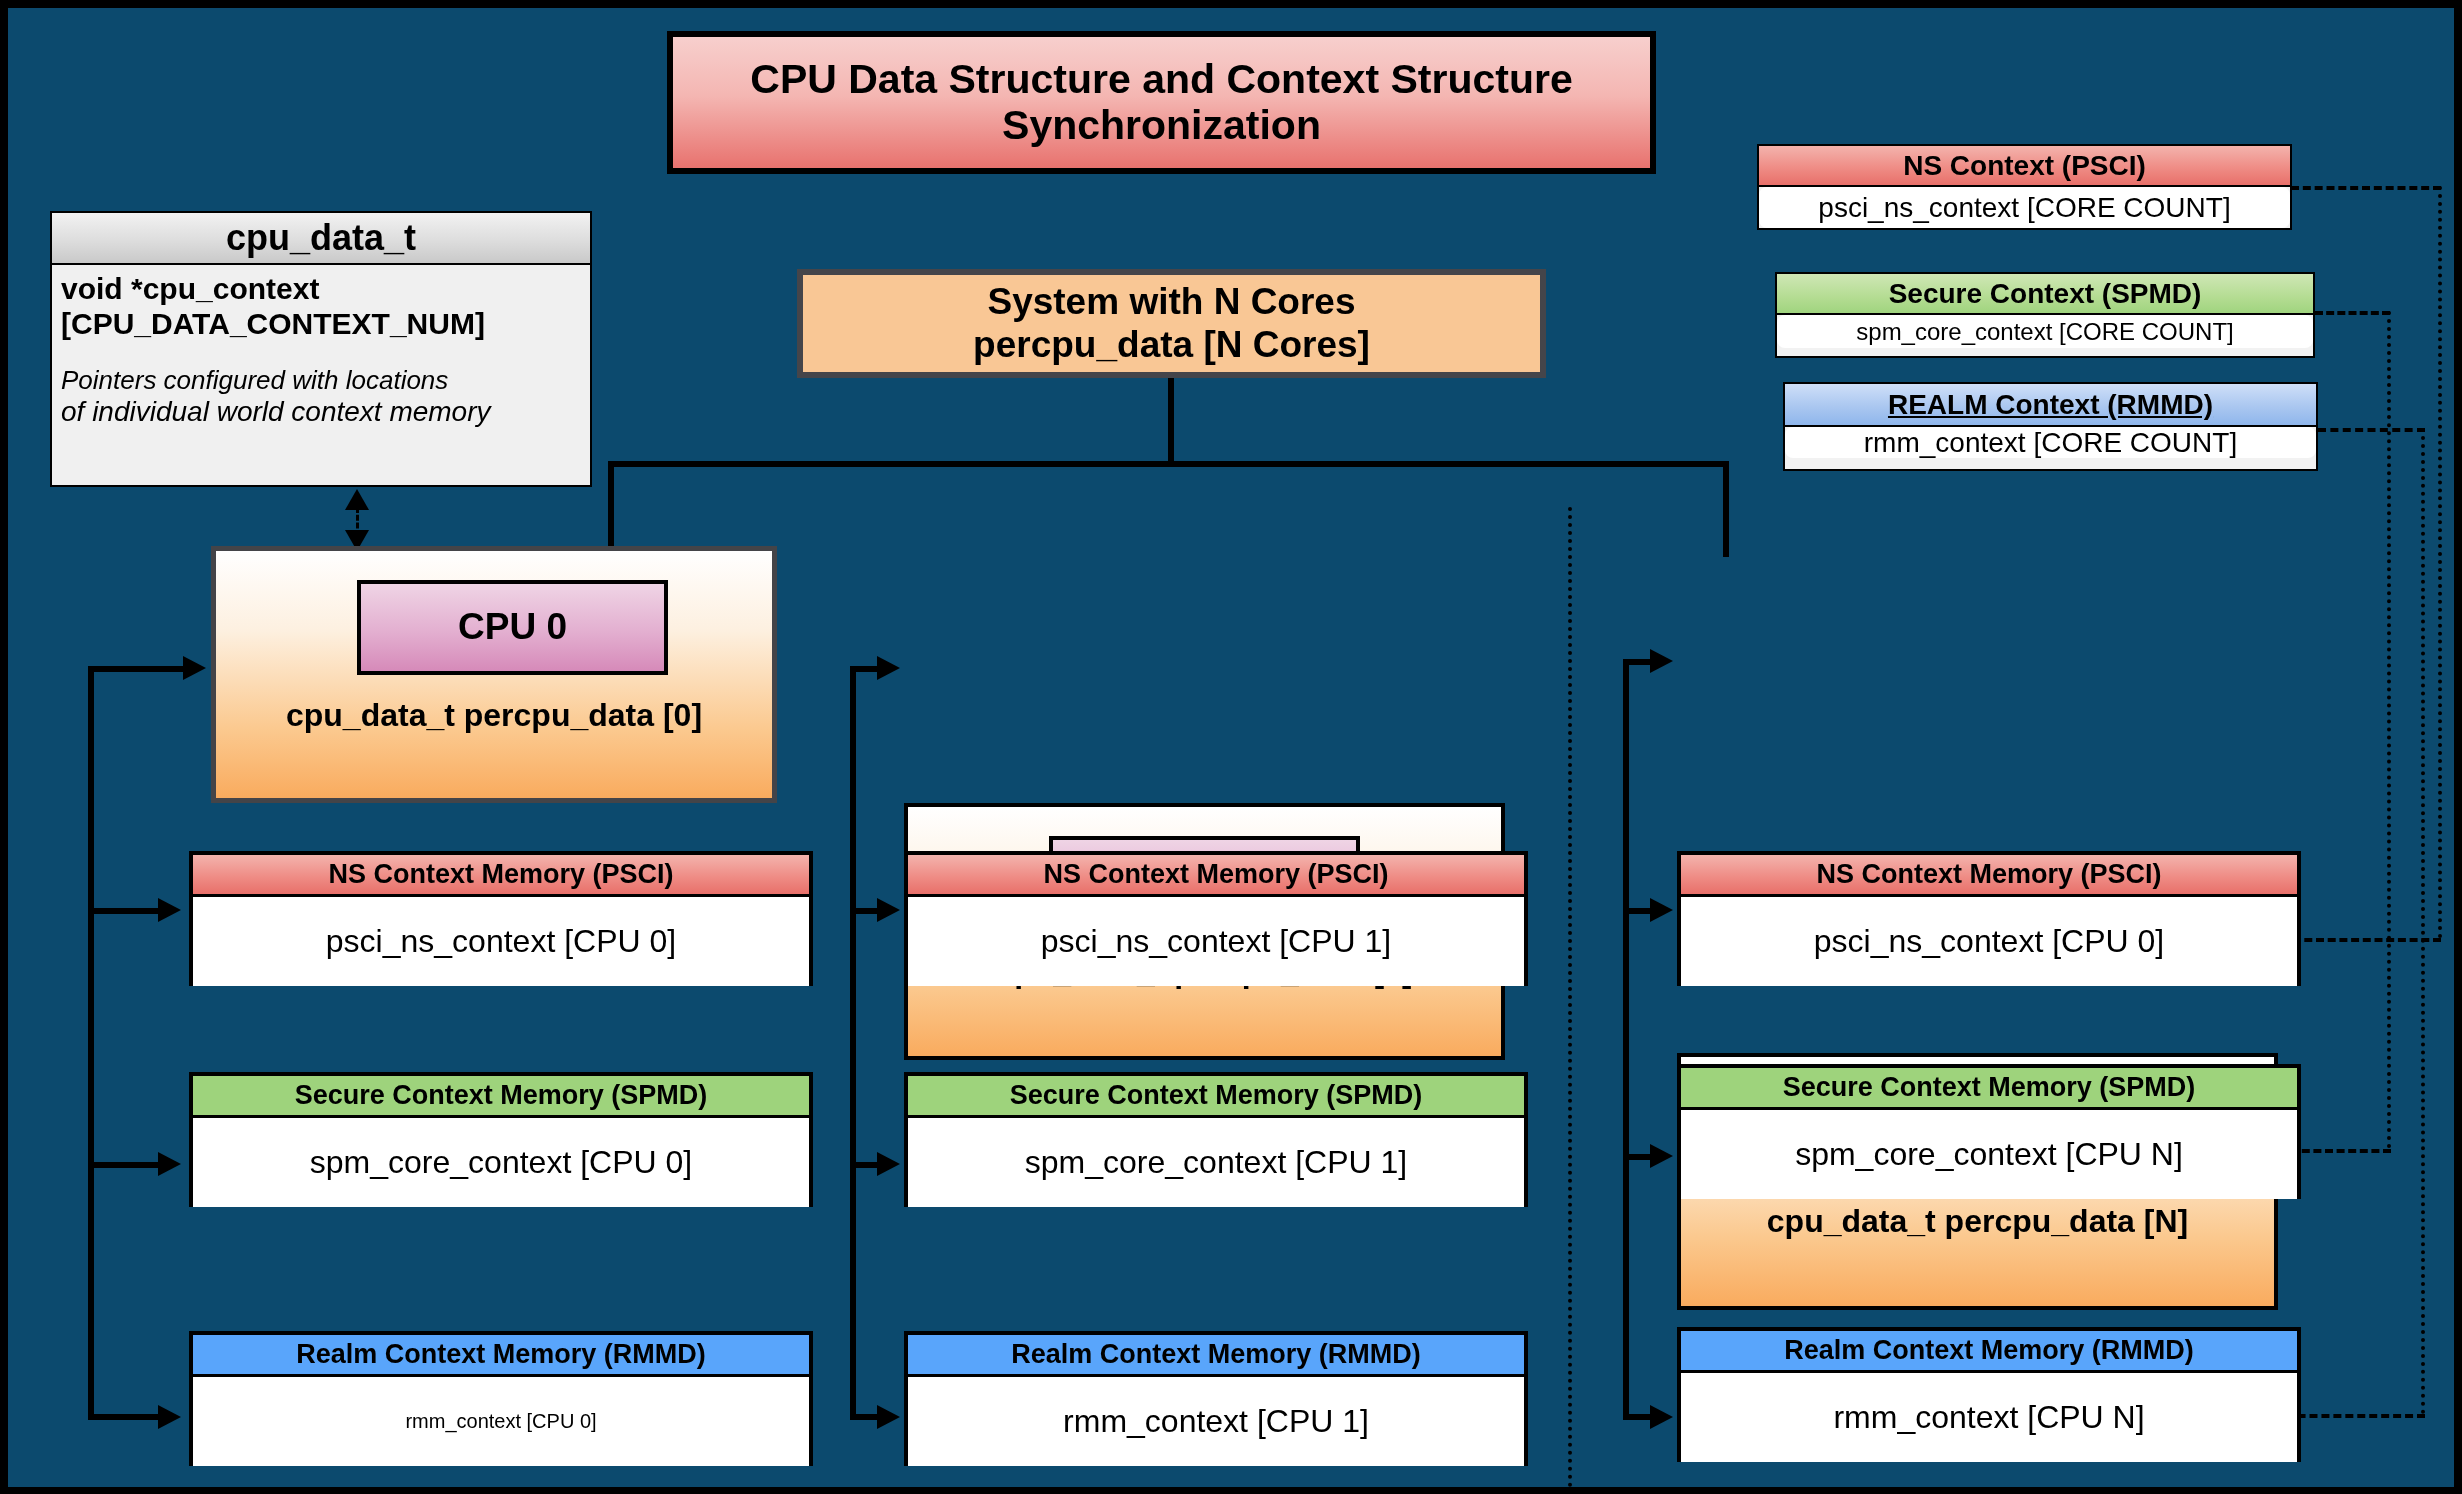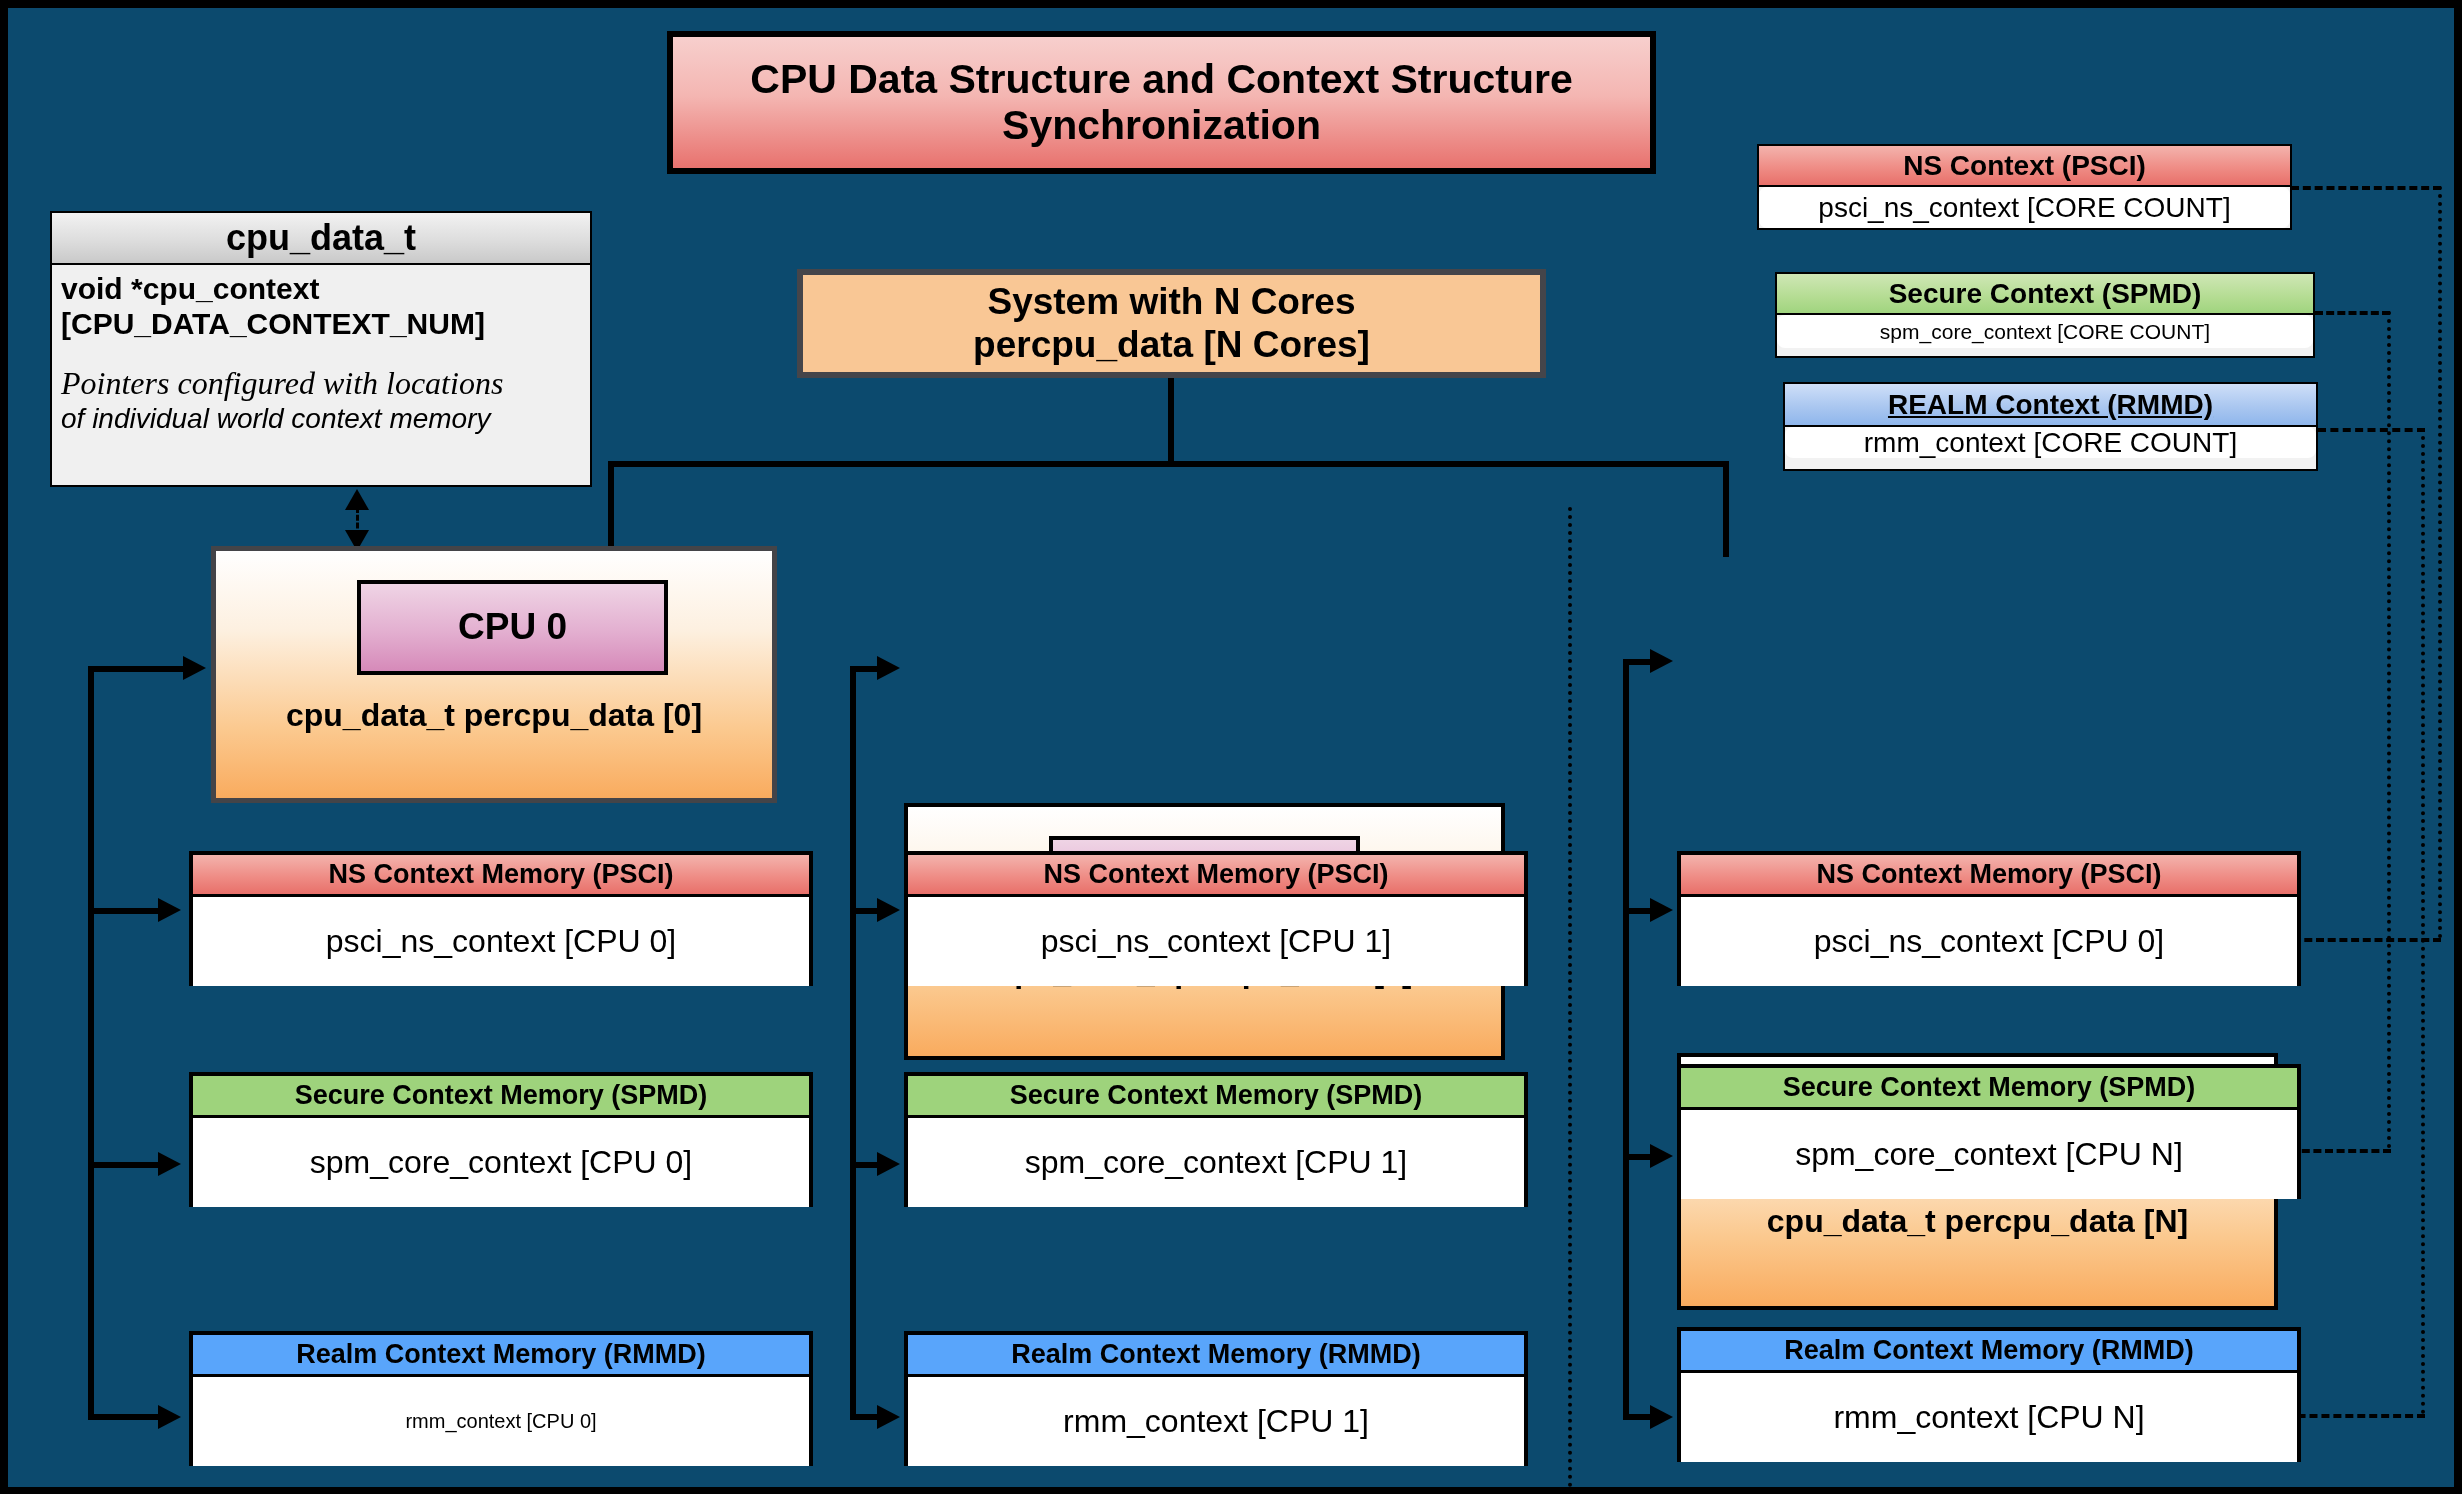--- a/index.html
+++ b/index.html
@@ -130,21 +130,21 @@
 
   <div class="abs title-box" style="left:659px;top:23px;width:989px;height:143px;font-size:41px;padding:0 16px;">
     <span>CPU Data Structure and Context Structure Synchronization</span>
   </div>
 
   <div class="abs cls-card" style="left:42px;top:203px;width:542px;height:276px;">
     <div class="cls-head" style="height:50px;font-size:36px;">cpu_data_t</div>
     <div class="cls-body" style="height:223px;">
       <div class="cls-line" style="font-size:30px;">void  *cpu_context</div>
       <div class="cls-line" style="font-size:30px;">[CPU_DATA_CONTEXT_NUM]</div>
-      <div class="cls-note" style="font-size:32px;font-family:Liberation Serif, serif;">Pointers configured with locations</div>
+      <div class="cls-note" style="font-size:26px;">Pointers configured with locations</div>
       <div class="cls-note" style="font-size:28px;margin-top:0;">of individual world context memory</div>
     </div>
   </div>
 
   <div class="abs arrow-u" style="left:337px;top:481px;"></div>
   <div class="abs dash-v-thin" style="left:348px;top:499px;height:37px;"></div>
   <div class="abs arrow-d" style="left:337px;top:522px;"></div>
 
   <div class="abs sys-box" style="left:789px;top:261px;width:749px;height:109px;font-size:37px;">
     <div>
@@ -158,21 +158,21 @@
   <div class="abs ln-v" style="left:600px;top:453px;height:96px;"></div>
   <div class="abs ln-v" style="left:1715px;top:453px;height:96px;"></div>
 
   <div class="abs tr-card" style="left:1749px;top:136px;width:535px;height:86px;">
     <div class="tr-head hd-red" style="height:39px;font-size:28px;">NS Context  (PSCI)</div>
     <div class="tr-body" style="height:41px;font-size:28px;">psci_ns_context [CORE COUNT]</div>
   </div>
 
   <div class="abs tr-card" style="left:1767px;top:264px;width:540px;height:86px;">
     <div class="tr-head hd-green" style="height:39px;font-size:28px;">Secure Context (SPMD)</div>
-    <div class="tr-body" style="height:33px;font-size:21px;">spm_core_context [CORE COUNT]</div>
+    <div class="tr-body" style="height:33px;font-size:24px;">spm_core_context [CORE COUNT]</div>
   </div>
 
   <div class="abs tr-card" style="left:1775px;top:374px;width:535px;height:89px;">
     <div class="tr-head hd-blue" style="height:41px;font-size:28px;text-decoration:underline;">REALM Context (RMMD)</div>
     <div class="tr-body" style="height:31px;font-size:28px;">rmm_context [CORE COUNT]</div>
   </div>
 
   <div class="abs dash-h" style="left:2283px;top:178px;width:150px;"></div>
   <div class="abs dash-v" style="left:2430px;top:178px;height:753px;"></div>
   <div class="abs dash-h" style="left:2191px;top:930px;width:242px;"></div>

